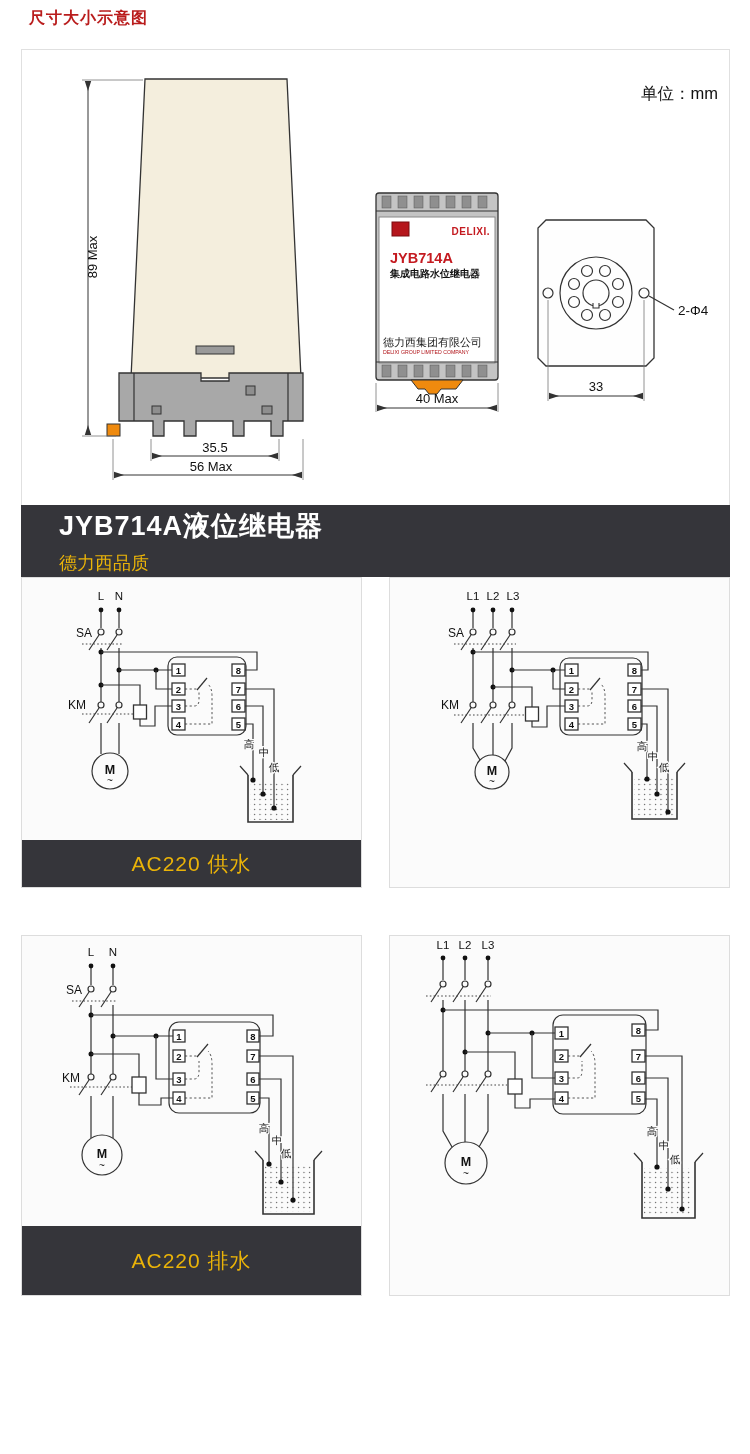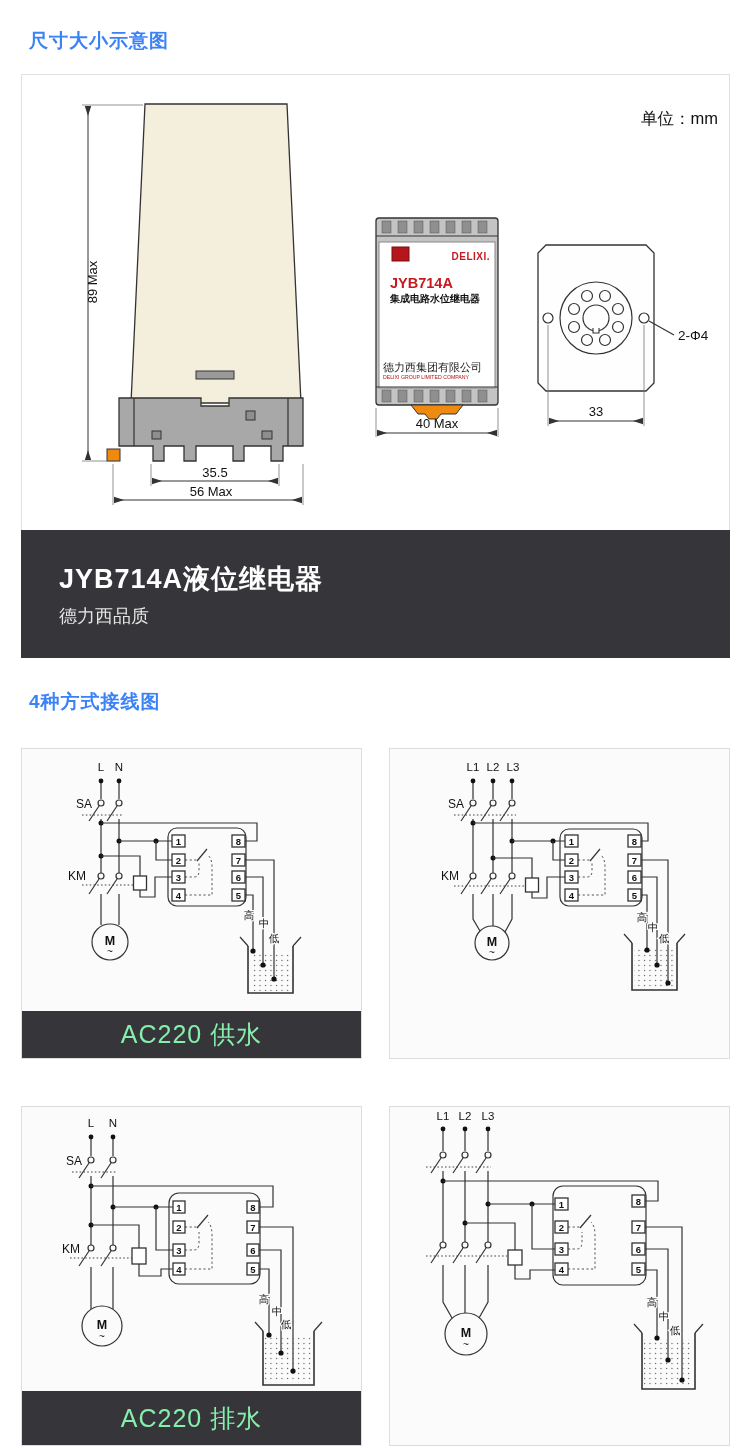--- a/index.html
+++ b/index.html
@@ -4,53 +4,53 @@
 <style>
   * { margin:0; padding:0; box-sizing:border-box; }
   html,body { background:#fff; }
   body {
     width:750px;
     font-family:"Liberation Sans", sans-serif;
     color:#333;
   }
   .wrap { width:709px; margin:0 auto 0 21px; }
   h2.sec {
-    font-size:19px; font-weight:600; color:#3b82f6;
-    margin:28px 0 20px 8px; letter-spacing:1px;
+    font-size:16px; font-weight:600; color:#b91c1c;
+    margin:8px 0 20px 8px; letter-spacing:1px;
   }
   h2.sec2 { margin-top:31px; margin-bottom:33px; }
   .dim-panel {
     width:709px; height:456px;
     background:#fff; border:1px solid #e0e0e0; border-bottom:none;
     overflow:hidden;
   }
   .title-bar {
-    width:709px; height:128px; background:#35353a;
+    width:709px; height:72px; background:#35353a;
     display:flex; flex-direction:column; justify-content:center;
     padding-left:38px;
   }
   .title-bar .t { color:#fff; font-size:27px; font-weight:bold; letter-spacing:1px; }
-  .title-bar .s { color:#e5e5e5; font-size:18px; margin-top:7px; }
+  .title-bar .s { color:#eab308; font-size:18px; margin-top:7px; }
   .grid {
     display:grid; grid-template-columns:341px 341px;
     justify-content:space-between; row-gap:47px;
     padding-bottom:27px;
   }
   .wiring-panel {
     width:341px; border:1px solid #ddd; background:#fbfbfb;
     display:flex; flex-direction:column;
   }
   .wiring-panel svg { display:block; background:#fbfbfb; }
   .cap {
-    background:#35353a; color:#86efac; font-size:25px;
+    background:#35353a; color:#eab308; font-size:21px;
     display:flex; align-items:center; justify-content:center;
     letter-spacing:1px;
   }
   .cap.r1 { height:47px; }
-  .cap.r2 { height:54px; }
+  .cap.r2 { height:69px;margin-top:6px; }
   
   .w    { stroke:#333; stroke-width:1.2; fill:none; }
   .w16  { stroke:#333; stroke-width:1.6; fill:none; }
   .dot  { fill:#111; }
   .oc   { fill:#fbfbfb; stroke:#333; stroke-width:1.2; }
   .pin  { fill:#fff; stroke:#333; stroke-width:1.3; }
   .pint { font-size:9.5px; font-weight:bold; fill:#111; text-anchor:middle; }
   .lab  { font-size:11.5px; fill:#111; text-anchor:middle; }
   .lab2 { font-size:12px; fill:#111; text-anchor:end; }
   .mlab { font-size:12.5px; fill:#111; text-anchor:middle; font-weight:bold; }
@@ -160,21 +160,20 @@
 
       <text x="696" y="49" text-anchor="end" font-size="16.5" fill="#111">单位：mm</text>
     </svg>
   </div>
 
   <div class="title-bar">
     <div class="t">JYB714A液位继电器</div>
     <div class="s">德力西品质</div>
   </div>
 
-  <h2 class="sec sec2">4种方式接线图</h2>
 
   <div class="grid">
 
     <figure class="wiring-panel">
       <svg width="339" height="262" viewBox="0 0 339 262">
         <defs>
             <pattern id="dotsA" width="5.5" height="5" patternUnits="userSpaceOnUse">
           <circle cx="1.5" cy="1.5" r="0.7" fill="#666"></circle>
             </pattern>
           </defs>

